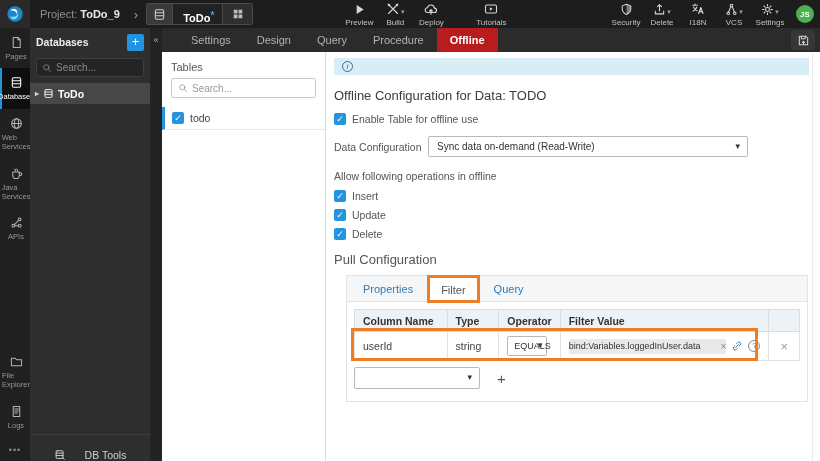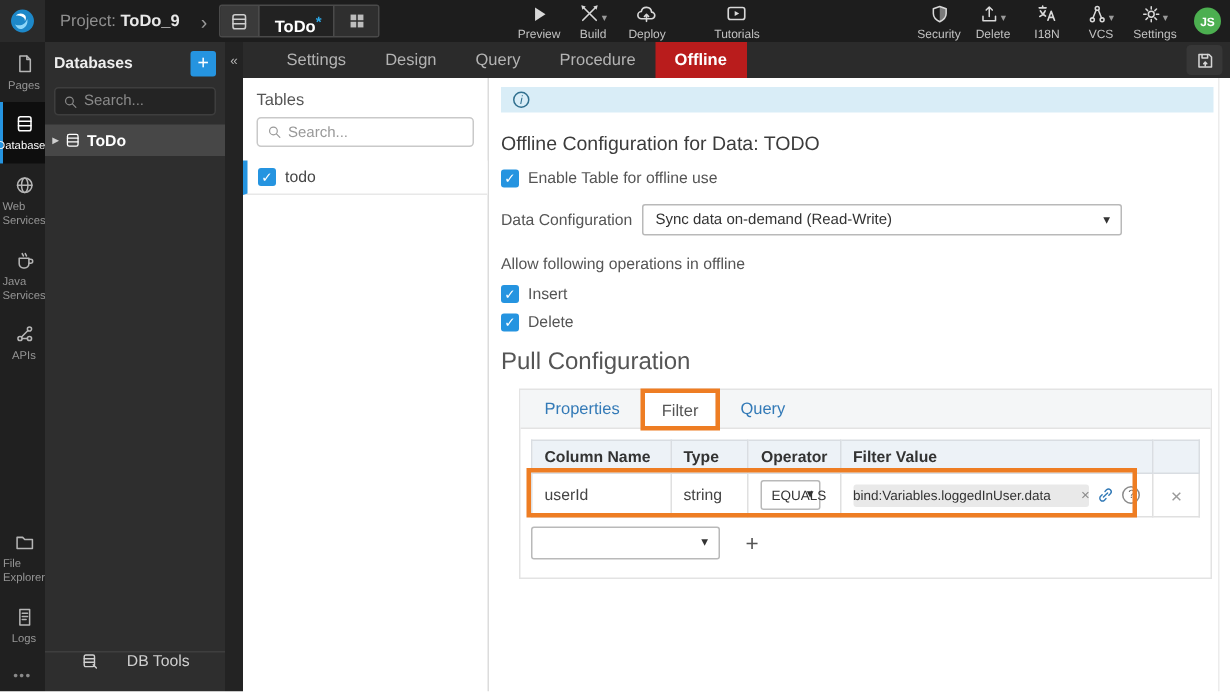--- a/index.html
+++ b/index.html
@@ -43,21 +43,21 @@
 
   .dbpanel{width:120px;background:#2e2e2e;display:flex;flex-direction:column;color:#ddd;flex:0 0 auto}
   .dbp-head{height:28px;display:flex;align-items:center;padding:0 6px}
   .dbp-title{font-size:10.5px;font-weight:bold;color:#ededed}
   .dbp-add{margin-left:auto;width:17px;height:17px;background:#2594e0;border-radius:2px;color:#fff;font-size:13px;line-height:15px;text-align:center;cursor:pointer}
   .dbp-search{margin:2px 6px 6px;height:19px;background:#242424;border:1px solid #3e3e3e;border-radius:3px;display:flex;align-items:center;gap:4px;padding:0 5px;color:#8a8a8a}
   .dbp-search input{background:transparent;border:0;outline:none;color:#bbb;font-size:10px;width:70px;font-family:"Liberation Sans",sans-serif}
   .dbp-search input::placeholder{color:#8a8a8a}
   .tree-row{height:21px;display:flex;align-items:center;gap:4px;background:#474747;color:#fff;font-size:10.5px;font-weight:bold;padding:0 5px;cursor:pointer}
   .tree-row .tw{color:#cfcfcf;font-size:8px}
-  .dbp-foot{margin-top:auto;height:27px;border-top:1px solid #3e3e3e;display:flex;align-items:flex-start;justify-content:center;gap:19px;font-size:10.5px;color:#cfcfcf;cursor:pointer}
+  .dbp-foot{margin-top:auto;height:27px;border-top:1px solid #3e3e3e;display:flex;align-items:flex-end;justify-content:center;gap:19px;font-size:10.5px;color:#cfcfcf;cursor:pointer}
 
   .collapse-strip{width:12px;background:#232323;flex:0 0 auto;display:flex;justify-content:center}
   .collapse-btn{color:#b5b5b5;font-size:9px;margin-top:7px;cursor:pointer}
 
   .workspace{flex:1;display:flex;flex-direction:column;min-width:0}
   .tabstrip{height:24px;background:#2b2b2b;display:flex;align-items:stretch;padding-left:16px;font-size:11px;color:#b3b3b3;flex:0 0 auto}
   .ttab{display:flex;align-items:center;padding:0 13px;cursor:pointer}
   .ttab.active{background:#b91c1c;color:#fff;font-weight:bold}
   .save-btn{margin-left:auto;align-self:center;margin-right:5px;width:24px;height:20px;background:#373737;border-radius:3px;display:flex;align-items:center;justify-content:center;color:#d5d5d5;cursor:pointer}
 
@@ -80,21 +80,21 @@
   .cbrow{display:flex;align-items:center;gap:6px;font-size:10.5px;color:#555;margin:4px 0 9px;cursor:default}
   .cb{width:12px;height:12px;background:#2594e0;border-radius:2px;color:#fff;font-size:9px;line-height:12px;text-align:center;flex:0 0 auto;cursor:pointer}
   .cb::after{content:"✓"}
   .dcrow{display:flex;align-items:center;font-size:10.5px;color:#555;margin:11px 0 13px}
   .dc-label{width:94px}
   .sel{position:relative;height:21px;border:1px solid #b9b9b9;border-radius:2px;background:#fff;display:flex;align-items:center;padding:0 18px 0 8px;font-size:10px;color:#333;cursor:pointer}
   .sel::after{content:"▾";position:absolute;right:7px;top:4px;font-size:9px;color:#333}
   .sel-data{width:320px}
   .ops-heading{font-size:10.5px;color:#555;margin:2px 0 8px}
   .ops .cbrow{margin:0 0 7px}
-  .pull-label{font-size:16px;color:#555;margin:12px 0 8px}
+  .pull-label{font-size:13px;color:#555;margin:12px 0 8px}
 
   .pull-panel{margin-left:12px;width:462px;border:1px solid #e3e3e3;background:#fff}
   .pull-tabs{height:26px;background:#f4f6f7;border-bottom:1px solid #e3e3e3;display:flex;font-size:11px}
   .ptab{display:flex;align-items:center;padding:0 16px;color:#337ab7;cursor:pointer}
   .ptab.active{position:relative;background:#fff;color:#555;border-top:2px solid #2594e0;border-left:1px solid #e3e3e3;border-right:1px solid #e3e3e3;padding:0 11px}
   .ptab.active::after{content:"";position:absolute;left:-3px;right:-3px;top:-3px;bottom:-2px;border:3px solid #ee7d23;pointer-events:none;z-index:5}
   .pull-body{position:relative;padding:7px 7px 12px}
 
   table.ftable{border-collapse:collapse;font-size:10.5px;color:#444;table-layout:fixed}
   .ftable th{background:#edf2f7;border:1px solid #d9dde2;font-weight:bold;text-align:left;padding:4px 8px;font-size:10.5px;color:#333;height:22px}
@@ -390,20 +390,24 @@
           <div class="sel sel-data">
             <span>Sync data on-demand (Read-Write)</span>
           </div>
         </div>
 
         <div class="ops-heading">Allow following operations in offline</div>
         <div class="ops">
           <div class="cbrow">
             <span class="cb"></span>
             <span>Insert</span>
+          </div>
+          <div class="cbrow">
+            <span class="cb"></span>
+            <span>Update</span>
           </div>
           <div class="cbrow">
             <span class="cb"></span>
             <span>Delete</span>
           </div>
         </div>
 
         <div class="pull-label">Pull Configuration</div>
 
         <div class="pull-panel">

